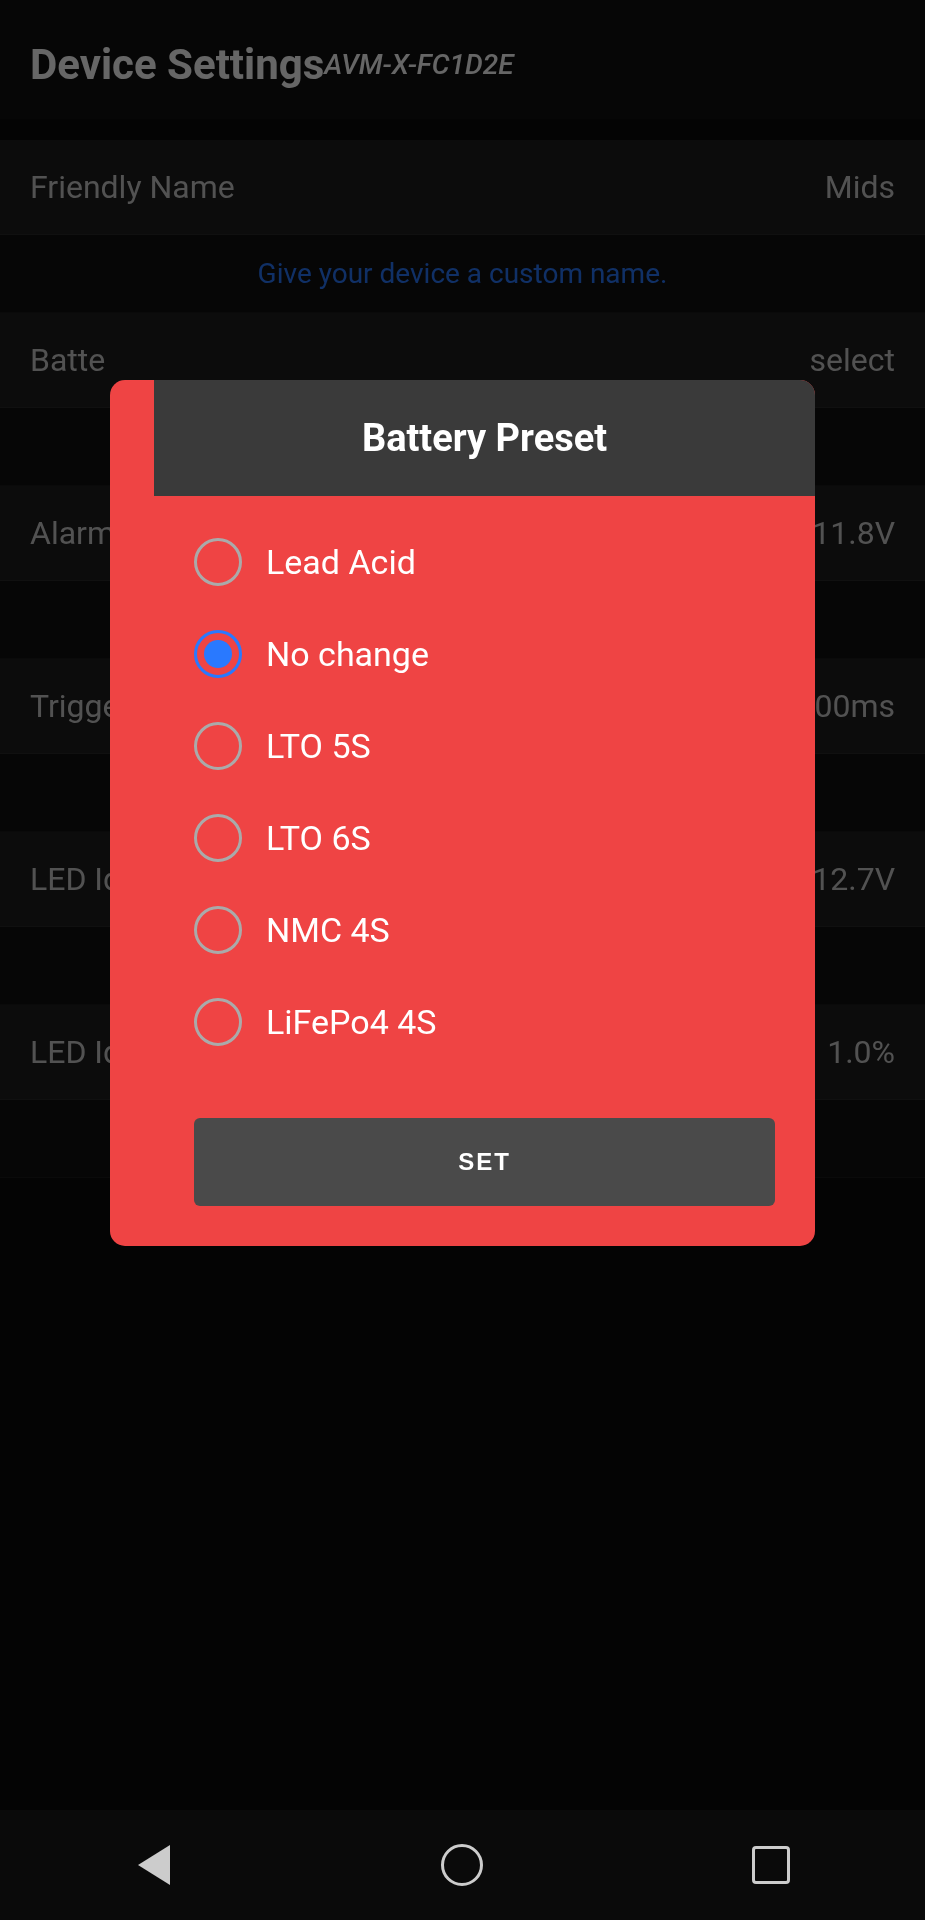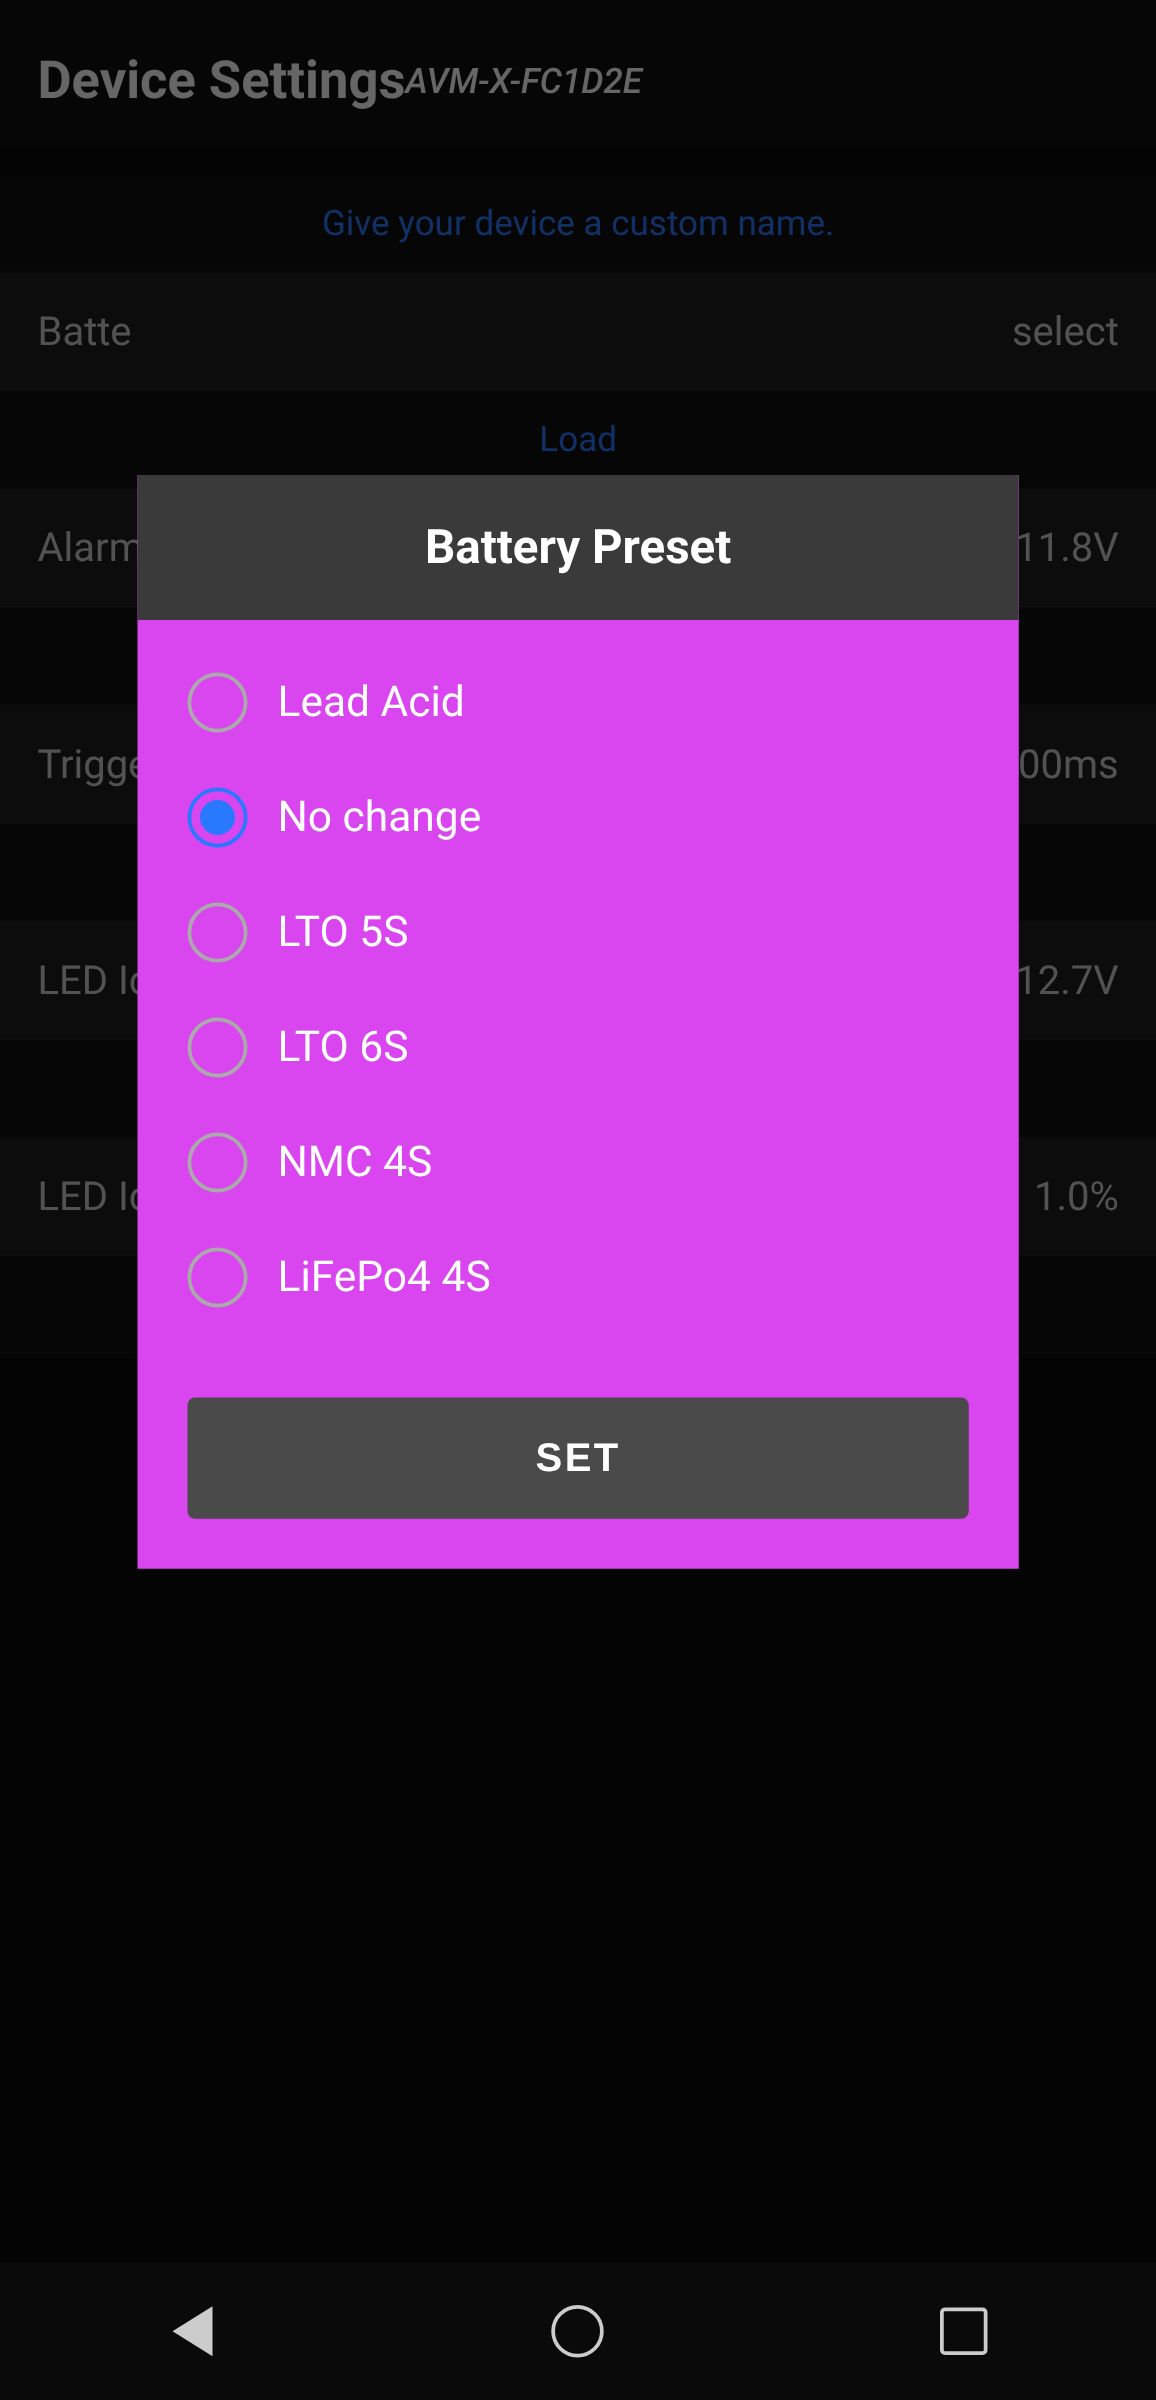--- a/index.html
+++ b/index.html
@@ -77,24 +77,25 @@
       background: rgba(0,0,0,0.6);
       z-index: 10;
     }
 
     
     .modal {
       position: absolute;
       top: 380px;
       left: 110px;
       right: 110px;
-      background: #d946ef;
-      border-radius: 0;
+      background: #ef4444;
+      border-radius: 15px;
       z-index: 20;
       overflow: hidden;
+      padding-left: 44px;
     }
 
     .modal-header {
       background: #3a3a3a;
       padding: 36px 30px;
       text-align: center;
     }
 
     .modal-title {
       font-size: 38px;
@@ -146,21 +147,21 @@
     .modal-footer {
       padding: 20px 40px 40px 40px;
     }
 
     .set-button {
       width: 100%;
       background: #4a4a4a;
       color: #ffffff;
       border: none;
       padding: 30px;
-      font-size: 32px;
+      font-size: 24px;
       font-weight: 700;
       letter-spacing: 2px;
       border-radius: 6px;
       cursor: pointer;
       text-align: center;
     }
 
     
     .nav-bar {
       position: absolute;
@@ -222,20 +223,24 @@
 </head>
 <body>
 
 <div class="header">
   <span class="header-title">Device Settings</span>
   <span class="header-device">AVM-X-FC1D2E</span>
 </div>
 
 <div class="content-area">
 
+  <div class="section-row">
+    <span class="section-row-label">Friendly Name</span>
+    <span class="section-row-value">Mids</span>
+  </div>
   <div class="section-hint">
     <span class="section-hint-text">Give your device a custom name.</span>
   </div>
 
   <div class="section-row">
     <span class="section-row-label">Batte</span>
     <span class="section-row-value">select</span>
   </div>
   <div class="section-hint">
     <span class="section-hint-text">Load</span>

